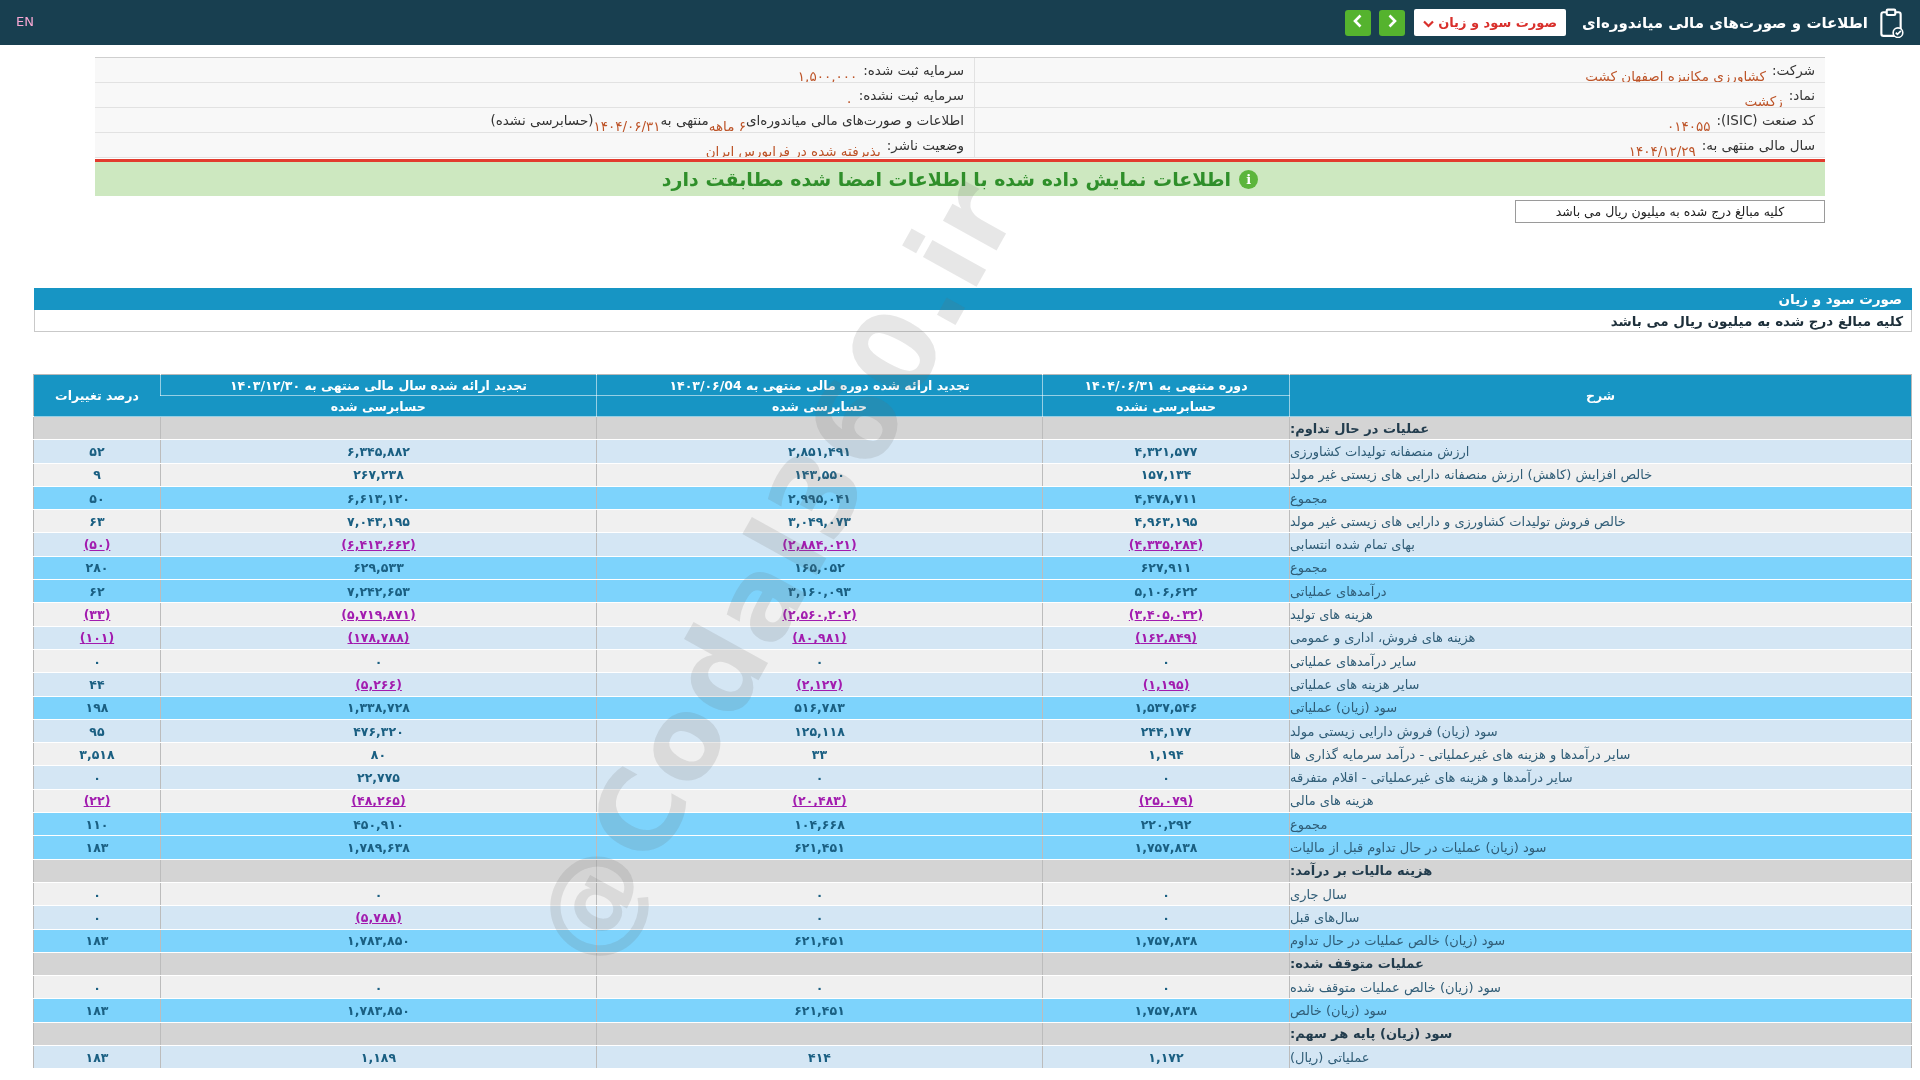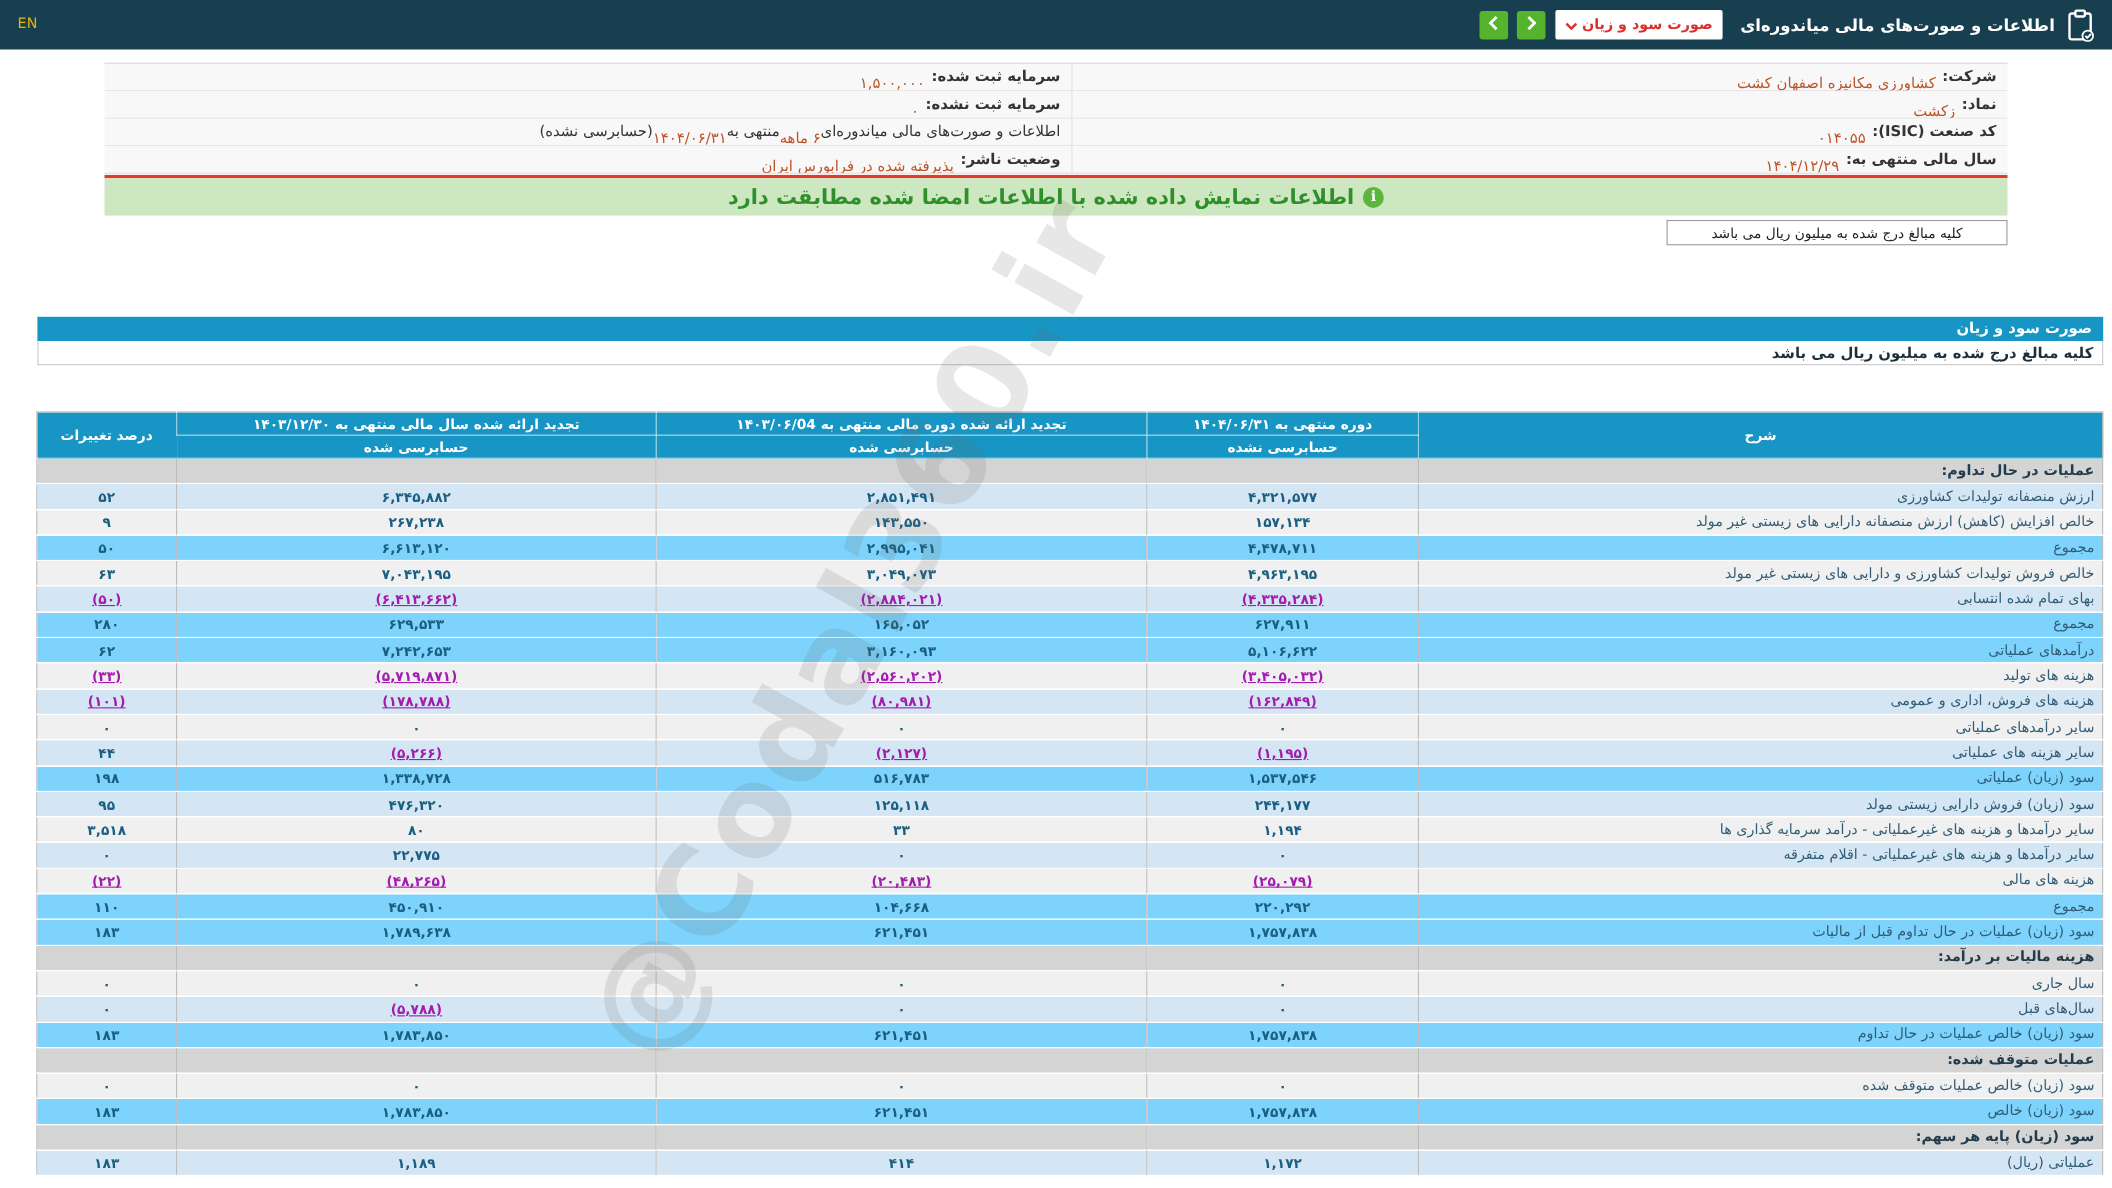--- a/index.html
+++ b/index.html
@@ -10,30 +10,30 @@
   
   .topbar { position:absolute; top:0; left:0; width:1920px; height:45px;
     background:#183f50; display:flex; align-items:center; padding-right:16px; z-index:10; }
   .clip-icon { flex:0 0 auto; margin-left:10px; display:flex; align-items:center; }
   .tb-title { color:#fff; font-size:15px; font-weight:600; margin-left:16px; white-space:nowrap; }
   .dd { width:152px; height:27px; background:#fff; border-radius:2px; display:flex;
     align-items:center; justify-content:space-between; padding:0 9px; cursor:pointer; margin-left:9px; }
   .dd-text { color:#d9302c; font-size:13px; font-weight:600; white-space:nowrap; }
   .navbtn { width:26px; height:26px; border-radius:3px; background:#55b32e; display:flex;
     align-items:center; justify-content:center; margin-left:8px; cursor:pointer; border:none; }
-  .en { position:absolute; left:16px; top:14px; color:#eab308; font-size:13px; cursor:pointer; }
+  .en { position:absolute; left:16px; top:14px; color:#f9a8d4; font-size:13px; cursor:pointer; }
 
   
   .info { position:absolute; top:57px; right:95px; width:1730px; border-top:1px solid #cfcfcf; }
   .info-row { display:flex; height:25px; background:#f8f8f8; border-bottom:1px solid #e2e2e2; }
   .info-cell { display:flex; align-items:center; justify-content:flex-start; padding-right:10px;
     font-size:13.5px; color:#333; white-space:nowrap; overflow:hidden; }
   .info-cell.rcell { width:850px; }
   .info-cell.lcell { width:880px; border-right:1px solid #e2e2e2; }
-  .ilabel { font-weight:700; color:#333; margin-left:6px; }
+  .ilabel { font-weight:400; color:#333; margin-left:6px; }
   .ivalue { color:#bd5327;margin-top:12px; }
 
   .redline { position:absolute; top:159px; right:95px; width:1730px; height:3px; background:#e23b2e; }
   .banner { position:absolute; top:162px; right:95px; width:1730px; height:34px; background:#cde8c0;
     display:flex; align-items:center; justify-content:center; gap:8px; }
   .banner-text { color:#2f8f2a; font-size:19px; font-weight:600; }
   .info-badge { width:19px; height:19px; border-radius:50%; background:#5cb53c; color:#fff;
     font-size:13px; font-weight:bold; display:flex; align-items:center; justify-content:center;
     font-family:"DejaVu Serif","Liberation Serif",serif; }
   .units1 { position:absolute; top:200px; right:95px; width:310px; height:23px; background:#fff;
@@ -49,21 +49,21 @@
 
   .tablewrap { position:absolute; top:374px; right:8px; width:1878px; }
   table.tbl { width:1878px; border-collapse:collapse; table-layout:fixed; border:1px solid #b9b9b9; }
   .tbl th { background:#1795c4; color:#fff; font-size:12.5px; font-weight:700; height:21px;
     border-left:1px solid rgba(255,255,255,.55); border-bottom:1px solid rgba(255,255,255,.55);
     text-align:center; vertical-align:middle; }
   .tbl th:last-child { border-left:none; }
   .tbl td { height:23.3px; border-left:1px solid #bcbcbc; border-bottom:1px solid #fff;
     text-align:center; vertical-align:middle; overflow:hidden; white-space:nowrap; }
   .tbl td:last-child { border-left:none; }
-  .tbl td.desc { text-align:right; padding-right:7px; font-size:13px; color:#305d77; }
+  .tbl td.desc { text-align:left; padding-right:7px; font-size:13px; color:#305d77; }
   .tbl td.num, .tbl td.pct { font-size:12.5px; font-weight:600; color:#1a5f82; }
   .tbl td.neg { color:#a21caf;text-decoration:underline; }
   tr.r-blue td   { background:#d4e6f4; }
   tr.r-light td  { background:#f0f0f0; }
   tr.r-yellow td { background:#7dd3fc; }
   tr.r-section td{ background:#d4d4d4; }
   tr.r-section td.desc { font-weight:700; color:#223c4d; }
 
   .watermark { position:absolute; top:505px; left:225px; width:1100px; text-align:center;
     transform:rotate(-61deg); font-size:112px; font-weight:700; letter-spacing:3px;

